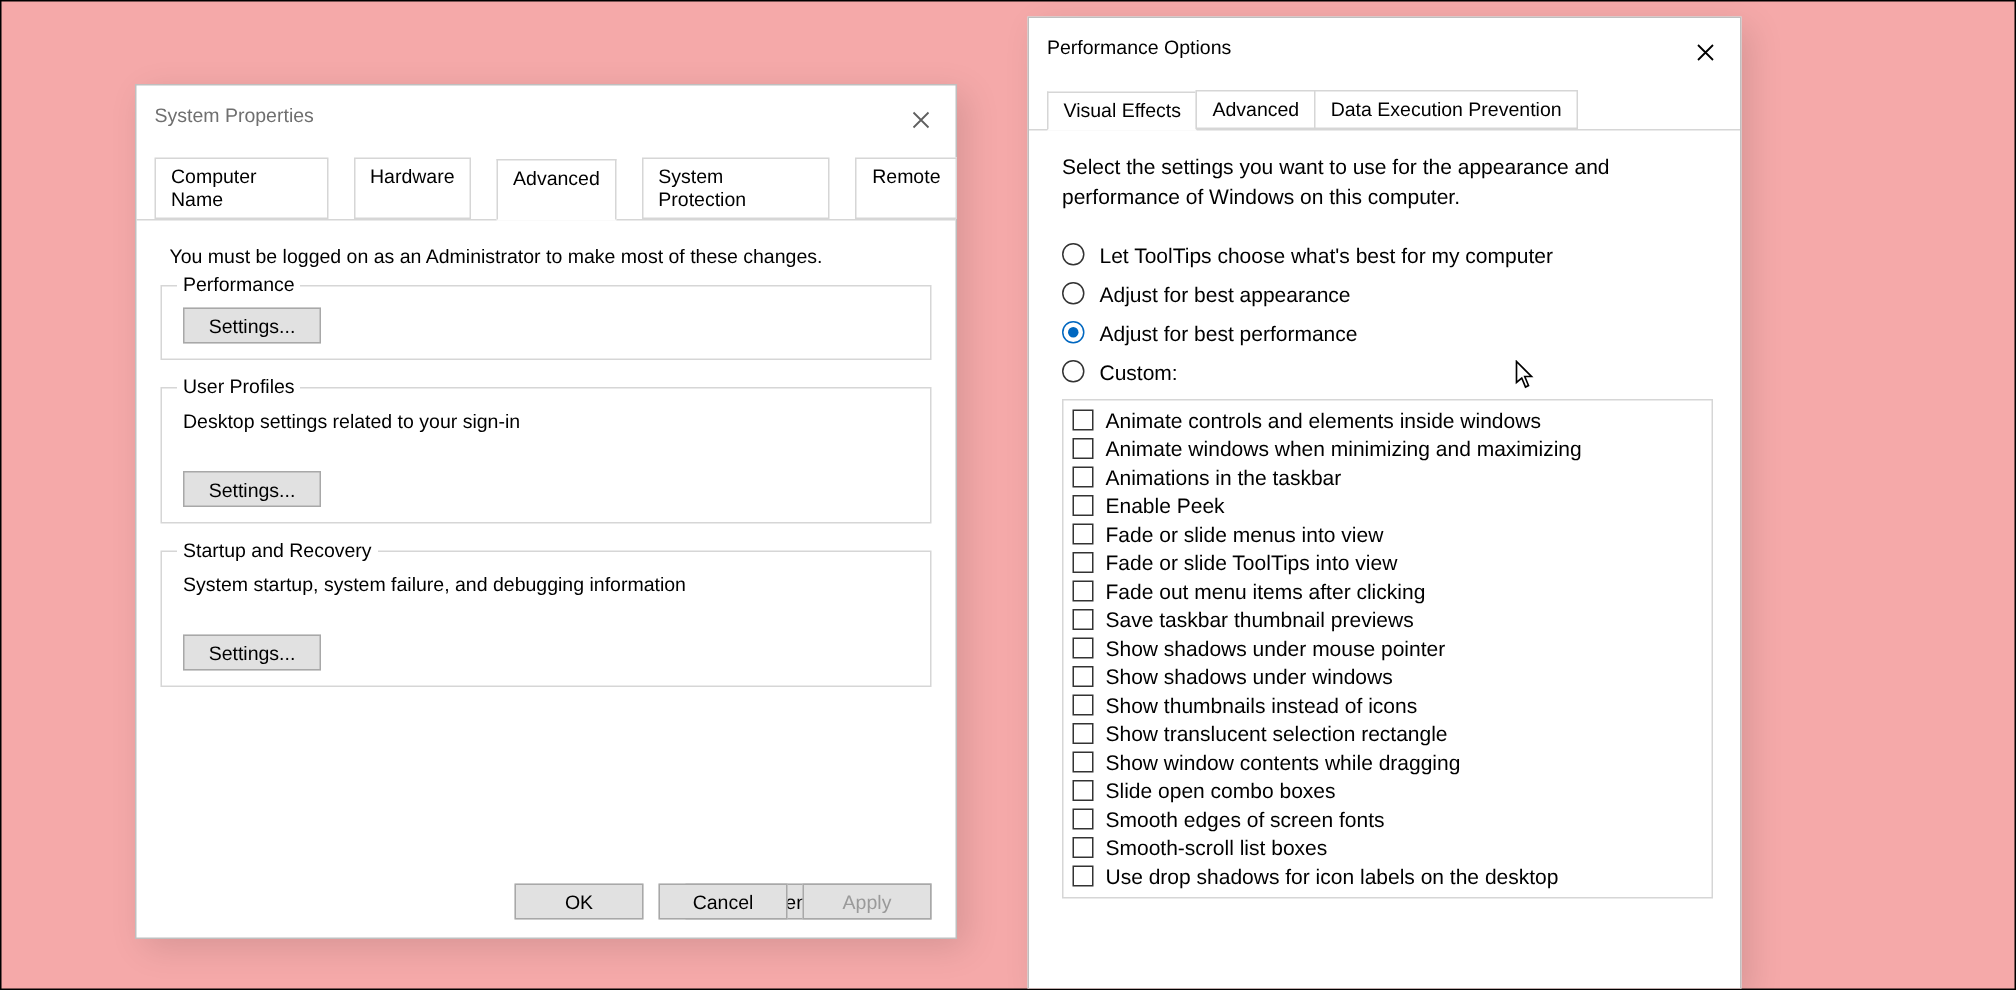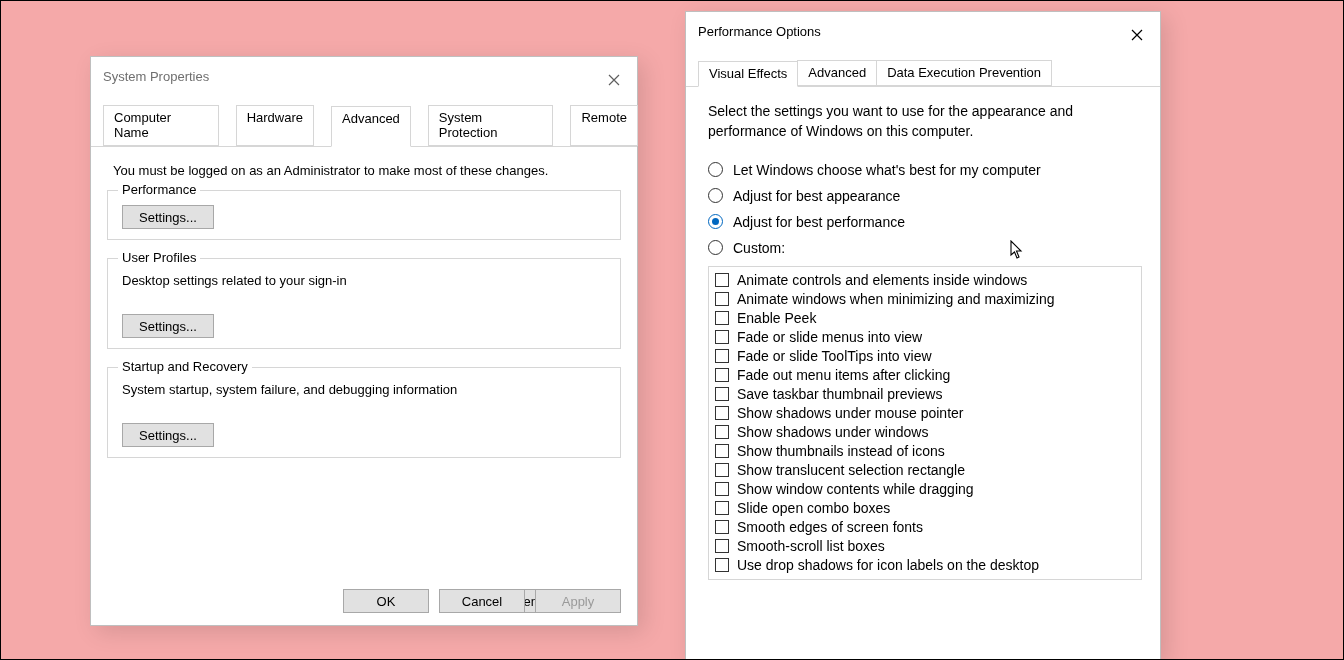--- a/index.html
+++ b/index.html
@@ -264,21 +264,21 @@
       <div class="tab">Visual Effects</div>
       <div class="tab inactive">Advanced</div>
       <div class="tab inactive">Data Execution Prevention</div>
     </div>
 
   <div class="w2body">
     <div class="instr">Select the settings you want to use for the appearance and performance of Windows on this computer.</div>
     <div id="w2radios">
         <div class="radio-row">
           <span class="radio-outer"></span>
-          <span>Let Windows choose what's best for my computer</span>
+          <span>Let ToolTips choose what's best for my computer</span>
         </div>
         <div class="radio-row">
           <span class="radio-outer"></span>
           <span>Adjust for best appearance</span>
         </div>
         <div class="radio-row">
           <span class="radio-outer sel">
             <span class="radio-inner"></span>
           </span>
           <span>Adjust for best performance</span>
@@ -292,20 +292,24 @@
         <div class="check-row">
           <span class="cb"></span>
           <span>Animate controls and elements inside windows</span>
         </div>
         <div class="check-row">
           <span class="cb"></span>
           <span>Animate windows when minimizing and maximizing</span>
         </div>
         <div class="check-row">
           <span class="cb"></span>
+          <span>Animations in the taskbar</span>
+        </div>
+        <div class="check-row">
+          <span class="cb"></span>
           <span>Enable Peek</span>
         </div>
         <div class="check-row">
           <span class="cb"></span>
           <span>Fade or slide menus into view</span>
         </div>
         <div class="check-row">
           <span class="cb"></span>
           <span>Fade or slide ToolTips into view</span>
         </div>

